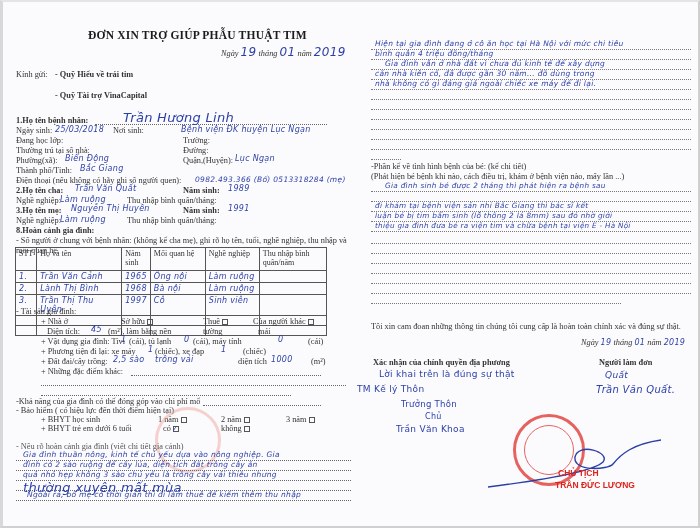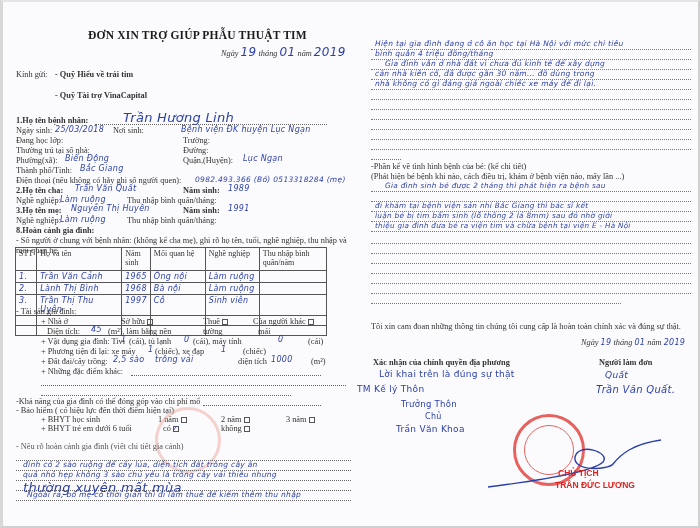--- a/index.html
+++ b/index.html
@@ -54,21 +54,21 @@
 
   <div class="abs print" style="left:13px;top:134px;">Đang học lớp:</div>
   <div class="abs print" style="left:180px;top:134px;">Trường:</div>
 
   <div class="abs print" style="left:13px;top:144px;">Thường trú tại số nhà:</div>
   <div class="abs print" style="left:180px;top:144px;">Đường:</div>
 
   <div class="abs print" style="left:13px;top:154px;">Phường(xã):</div>
   <div class="abs hand" style="left:62px;top:152px;">Biển Động</div>
   <div class="abs print" style="left:180px;top:154px;">Quận,(Huyện):</div>
-  <div class="abs hand" style="left:240px;top:152px;">Lục Ngạn</div>
+  <div class="abs hand" style="left:232px;top:152px;">Lục Ngạn</div>
 
   <div class="abs print" style="left:13px;top:164px;">Thành phố/Tỉnh:</div>
   <div class="abs hand" style="left:77px;top:162px;">Bắc Giang</div>
 
   <div class="abs print" style="left:13px;top:174px;">Điện thoại (nếu không có hãy ghi số người quen):</div>
   <div class="abs hand" style="left:192px;top:173px;font-size:7.5px;">0982.493.366 (Bố) 0513318284 (mẹ)</div>
 
   <div class="abs print bold" style="left:13px;top:184px;">2.Họ tên cha:</div>
   <div class="abs hand" style="left:72px;top:182px;">Trần Văn Quất</div>
   <div class="abs print bold" style="left:180px;top:184px;">Năm sinh:</div>
@@ -194,20 +194,21 @@
   <div class="abs print" style="left:218px;top:422px;"><span>không</span><span class="cb"></span></div>
 
   <div class="stamp-ghost"></div>
 
   <div class="abs print" style="left:13px;top:440px;color:#555;">- Nêu rõ hoàn cảnh gia đình (viết chi tiết gia cảnh)</div>
   <div class="abs dots" style="left:13px;top:450px;width:335px;"></div>
   <div class="abs dots" style="left:13px;top:460px;width:335px;"></div>
   <div class="abs dots" style="left:13px;top:470px;width:335px;"></div>
   <div class="abs dots" style="left:13px;top:480px;width:335px;"></div>
   <div class="abs dots" style="left:13px;top:490px;width:335px;"></div>
+  <div class="abs hand" style="left:20px;top:448px;font-size:7.5px;">Gia đình thuần nông, kinh tế chủ yếu dựa vào nông nghiệp. Gia</div>
   <div class="abs hand" style="left:20px;top:458px;font-size:7.5px;">đình có 2 sào ruộng để cấy lúa, diện tích đất trồng cây ăn</div>
   <div class="abs hand" style="left:20px;top:468px;font-size:7.5px;">quả nhỏ hẹp không 3 sào chủ yếu là trồng cây vải thiều nhưng</div>
   <div class="abs hand" style="left:20px;top:478px;font-size:13px;">thường xuyên mất mùa</div>
   <div class="abs hand" style="left:24px;top:488px;font-size:7.5px;">Ngoài ra, bố mẹ có thời gian thì đi làm thuê để kiếm thêm thu nhập</div>
 
   <div class="ruled" style="top:38px;"></div>
   <div class="ruled" style="top:48px;"></div>
   <div class="ruled" style="top:58px;"></div>
   <div class="ruled" style="top:68px;"></div>
   <div class="ruled" style="top:78px;"></div>

